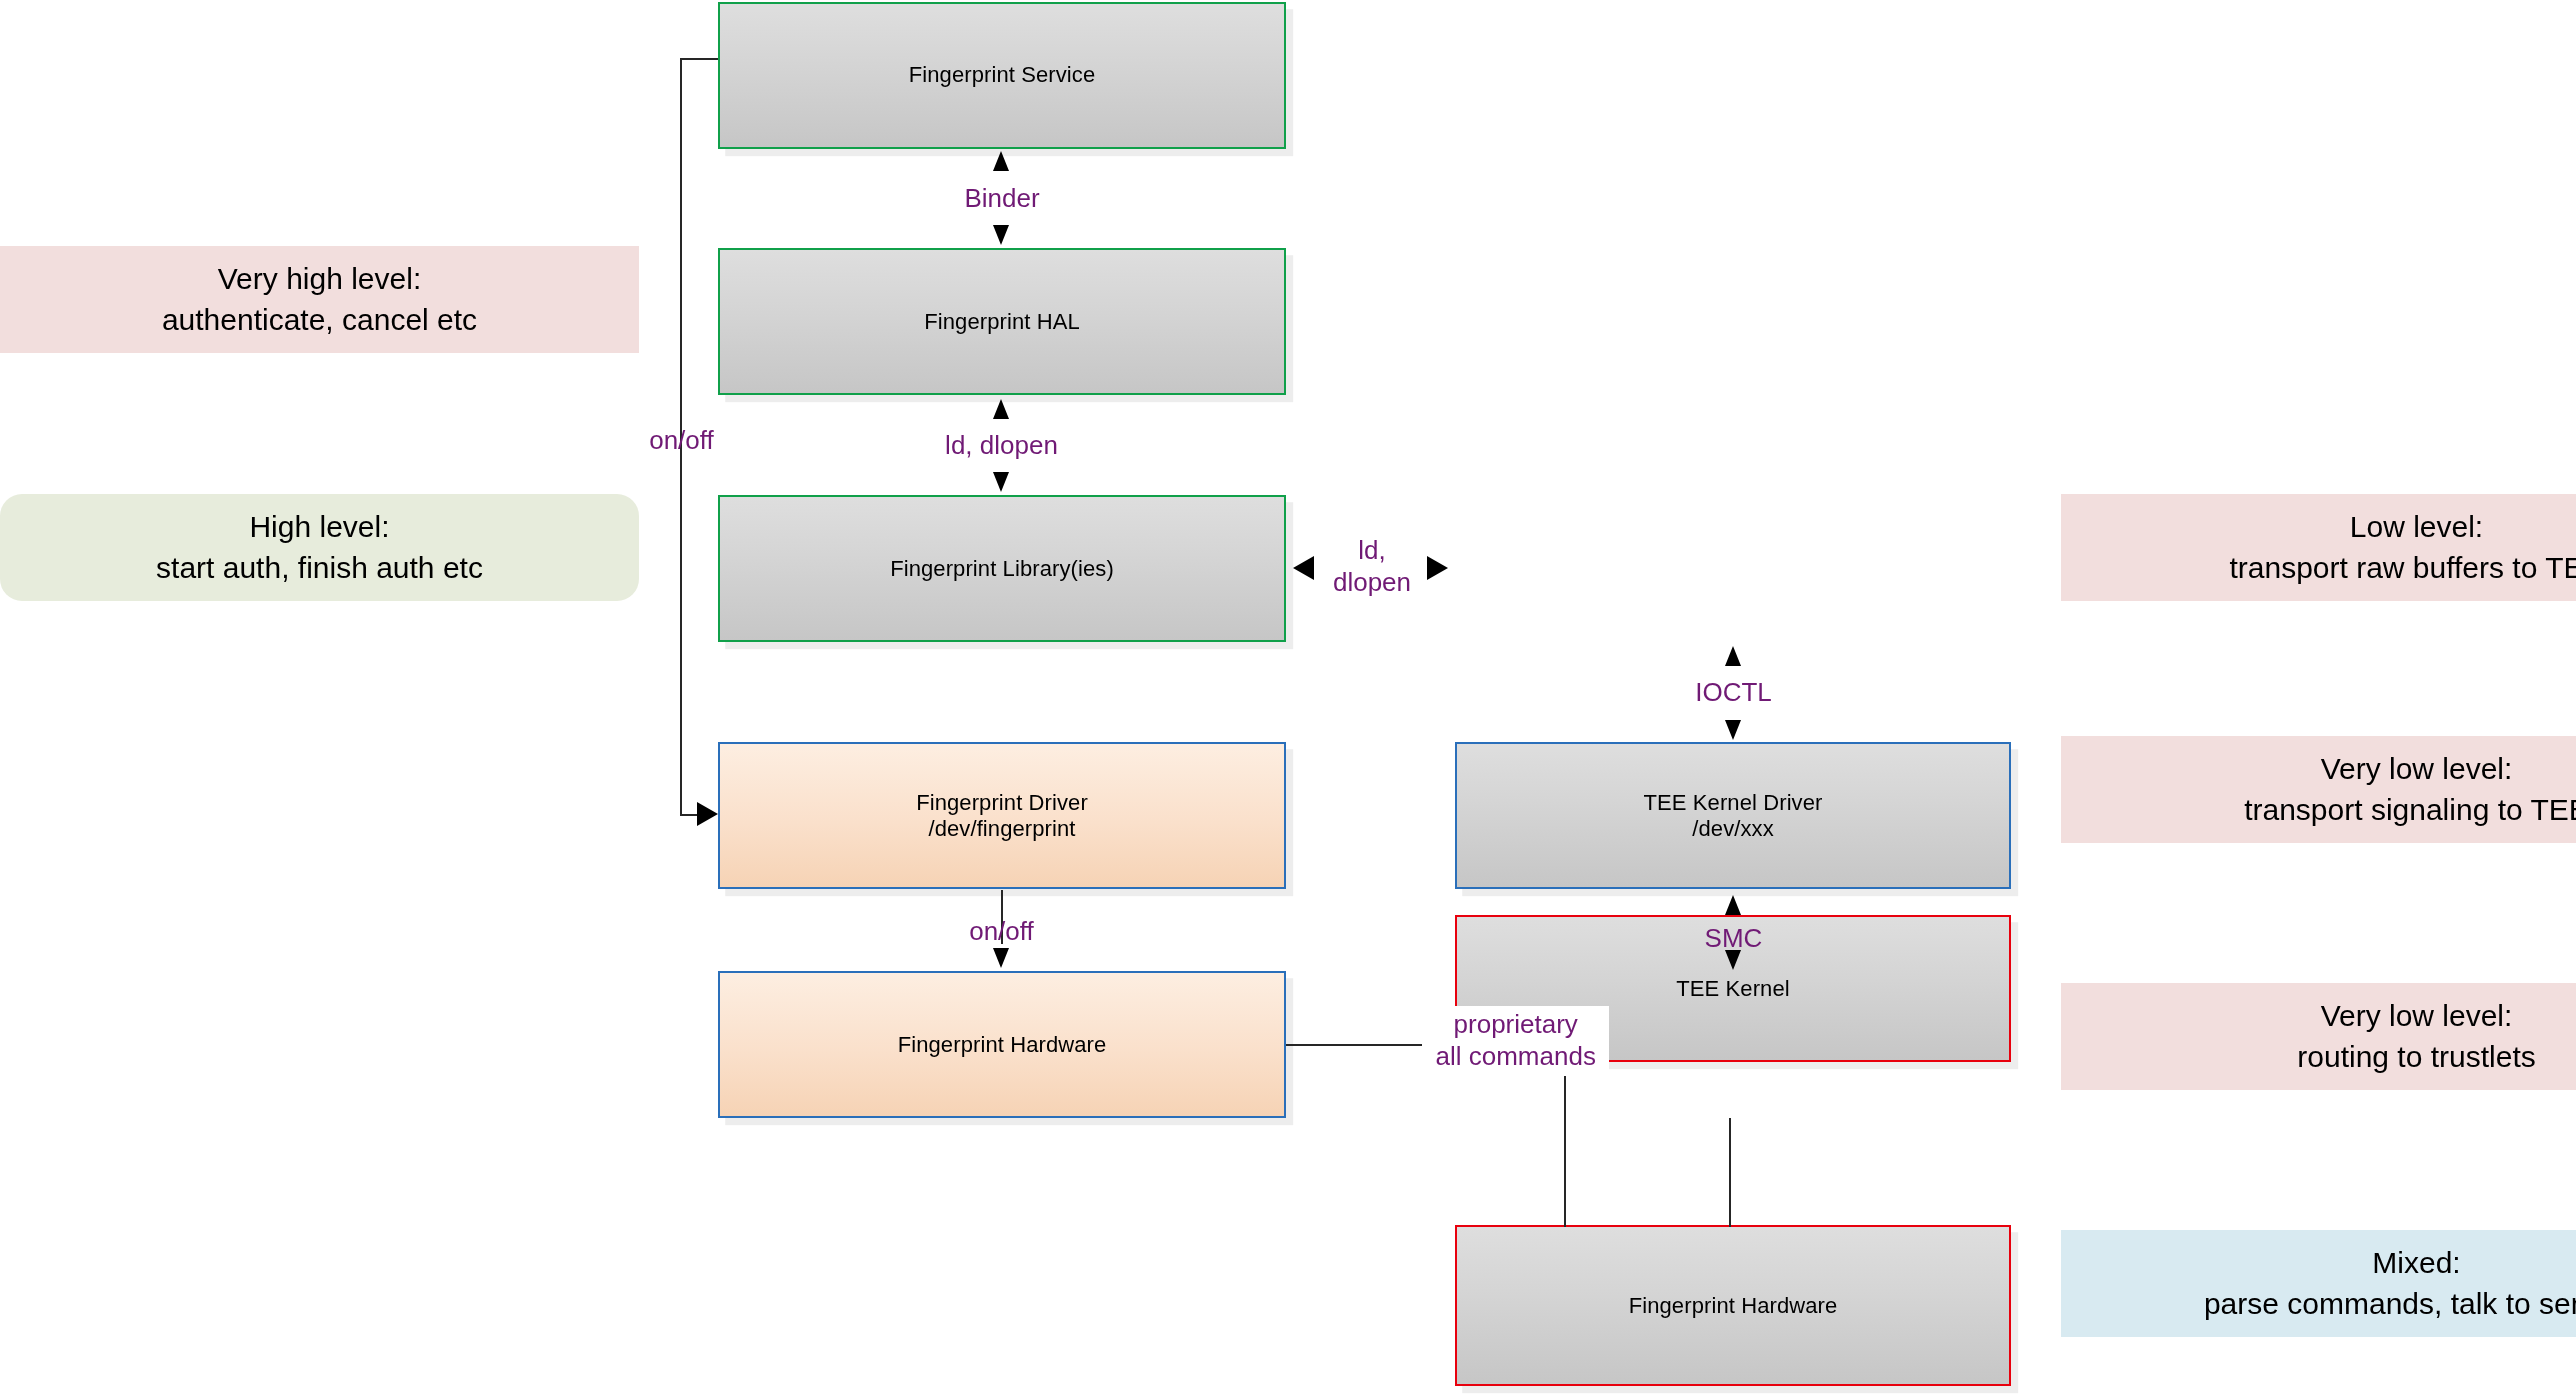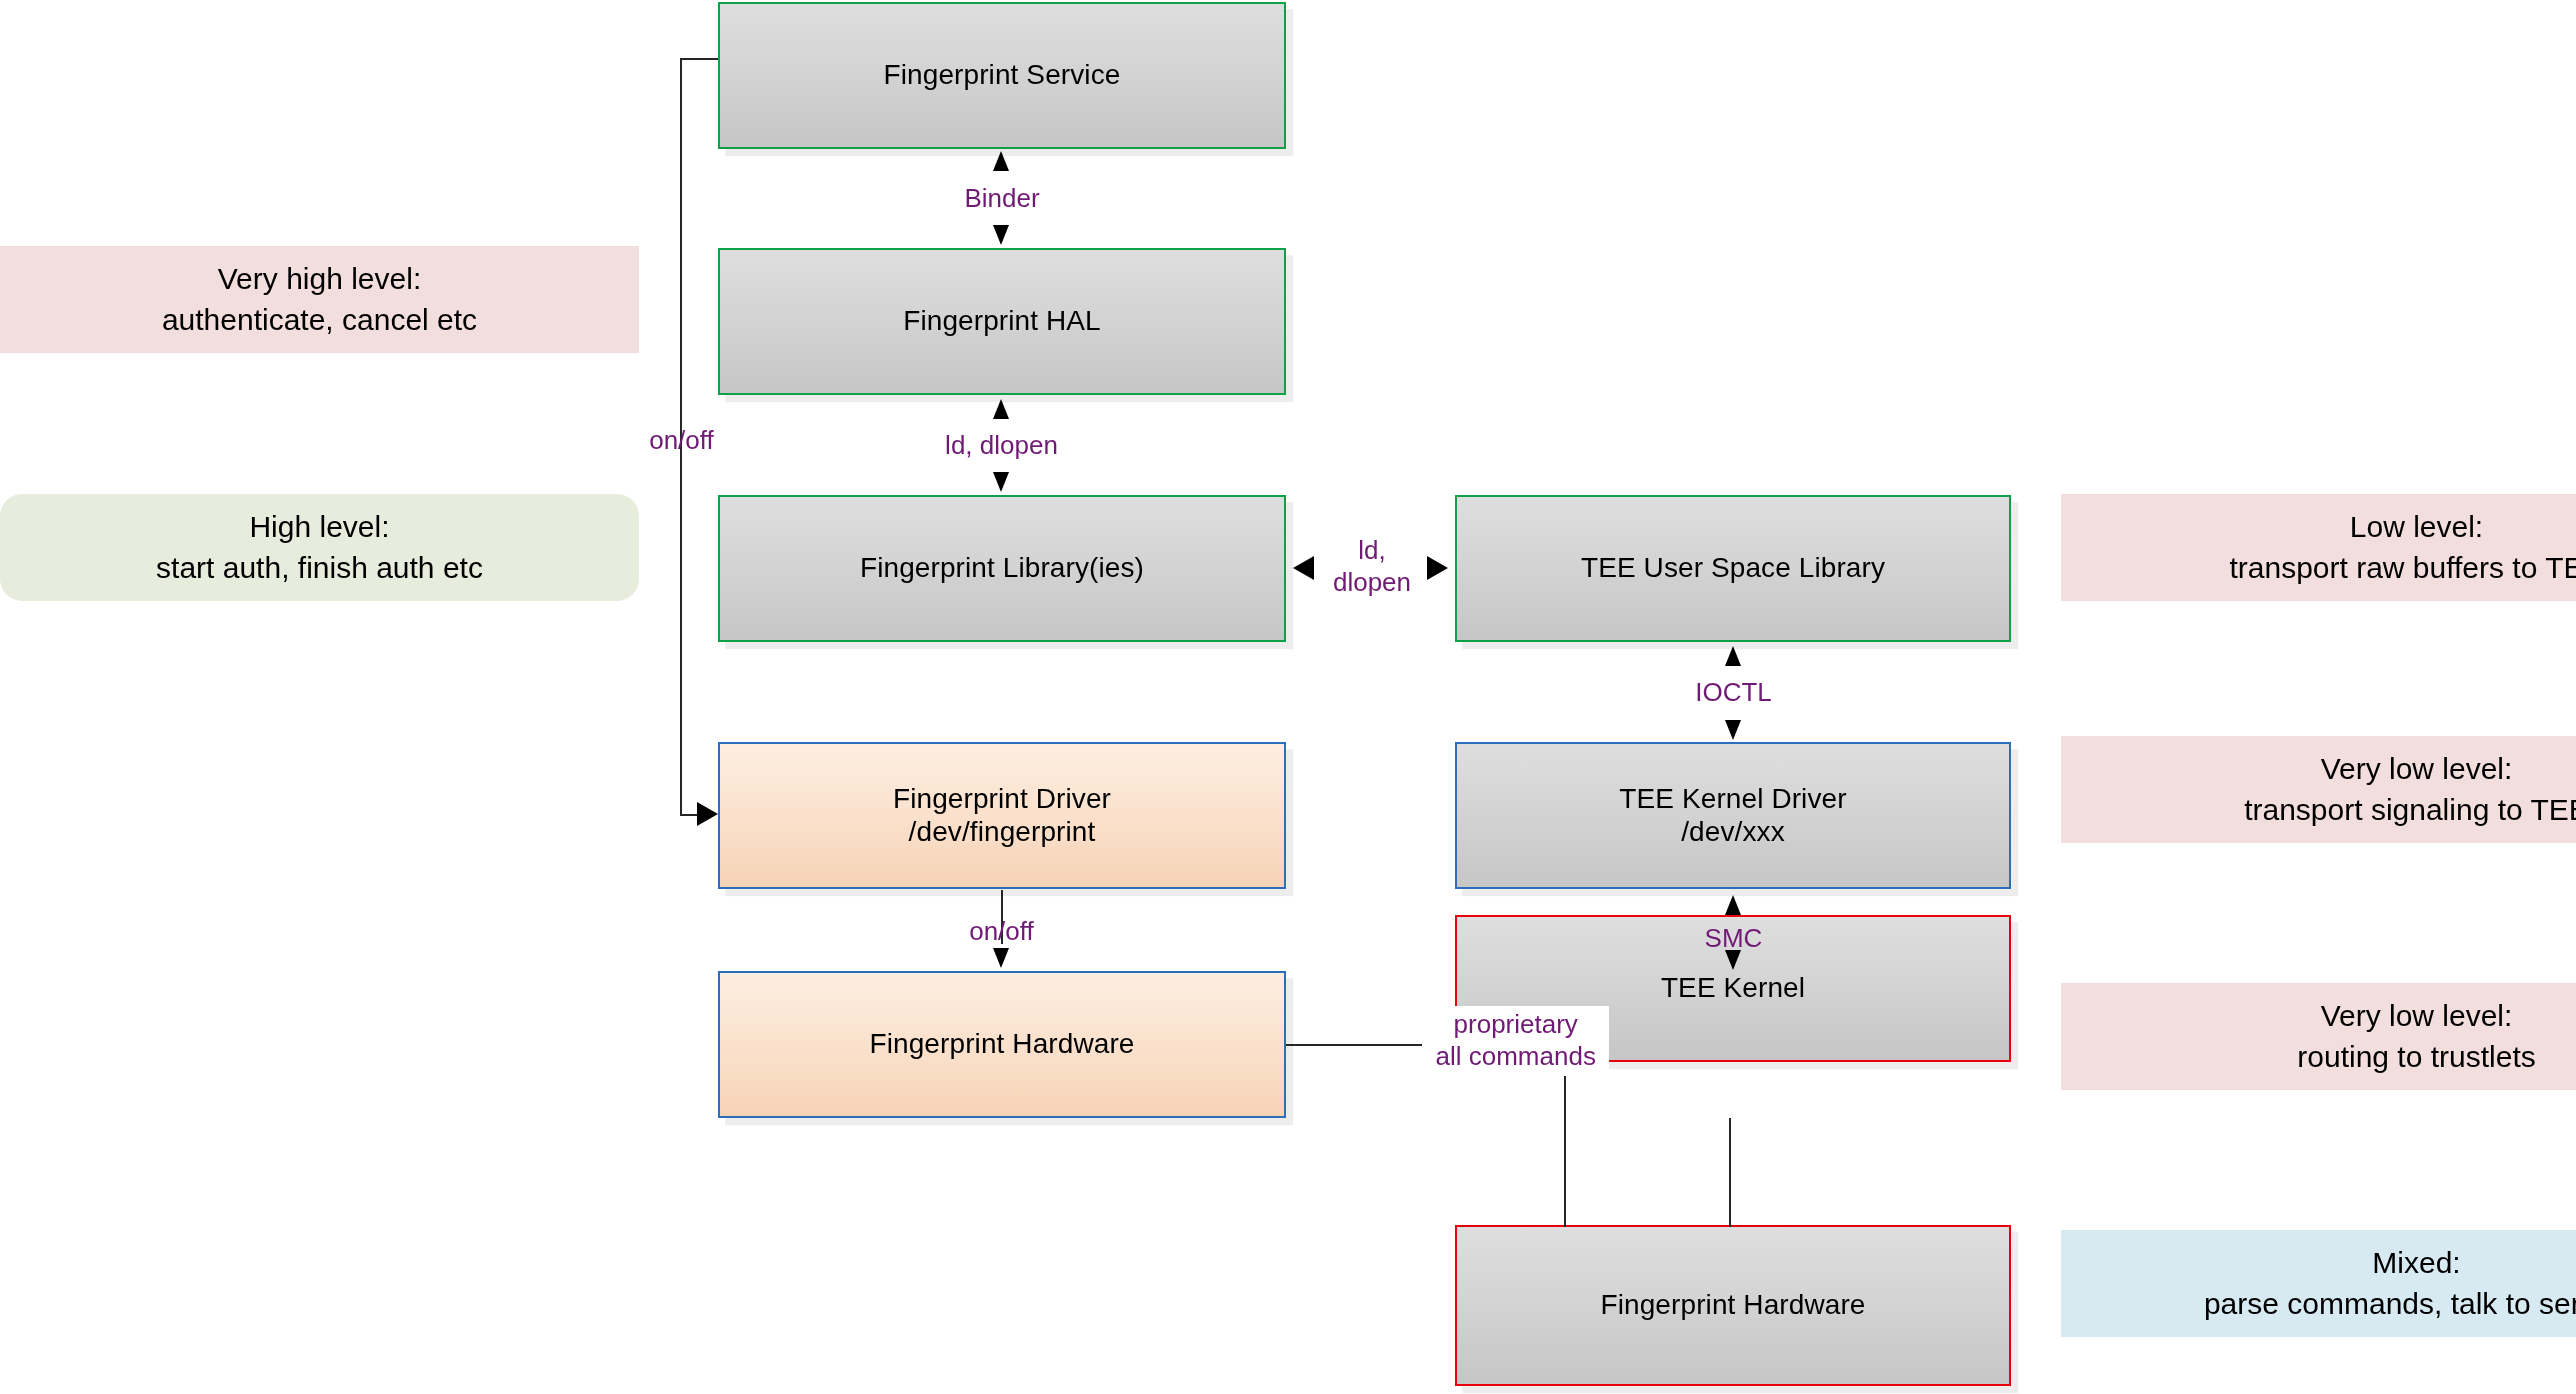--- a/index.html
+++ b/index.html
@@ -20,21 +20,21 @@
   
   .node {
     position: absolute;
     box-sizing: border-box;
     display: flex;
     flex-direction: column;
     align-items: center;
     justify-content: center;
     text-align: center;
     color: #000000;
-    font-size: 28px;
+    font-size: 22px;
     line-height: 1.16;
     letter-spacing: 0.1px;
     box-shadow: 7.2px 7.2px 0 0 rgba(0,0,0,0.07);
   }
   .node .line2 { display: block; }
   .fill-grey {
     background: linear-gradient(180deg, #dedede 0%, #d5d5d5 40%, #c6c6c6 100%);
   }
   .fill-orange {
     background: linear-gradient(180deg, #fdeee1 0%, #fae0cb 55%, #f6d3b5 100%);
@@ -169,23 +169,20 @@
 
   <div class="node fill-orange bd-blue" style="left:718px; top:971px; width:568px; height:147px;">
     <span>Fingerprint Hardware</span>
   </div>
 
   <div class="node fill-orange bd-blue" style="left:718px; top:742px; width:568px; height:147px;">
     <span class="line2">Fingerprint Driver</span>
     <span class="line2">/dev/fingerprint</span>
   </div>
 
-  <div class="node fill-grey bd-green" style="left:1455px; top:495px; width:556px; height:147px;">
-    <span>TEE User Space Library</span>
-  </div>
 
   <div class="node fill-grey bd-blue" style="left:1455px; top:742px; width:556px; height:147px;">
     <span class="line2">TEE Kernel Driver</span>
     <span class="line2">/dev/xxx</span>
   </div>
 
   <div class="node fill-grey bd-red" style="left:1455px; top:915px; width:556px; height:147px;">
     <span>TEE Kernel</span>
   </div>
 

